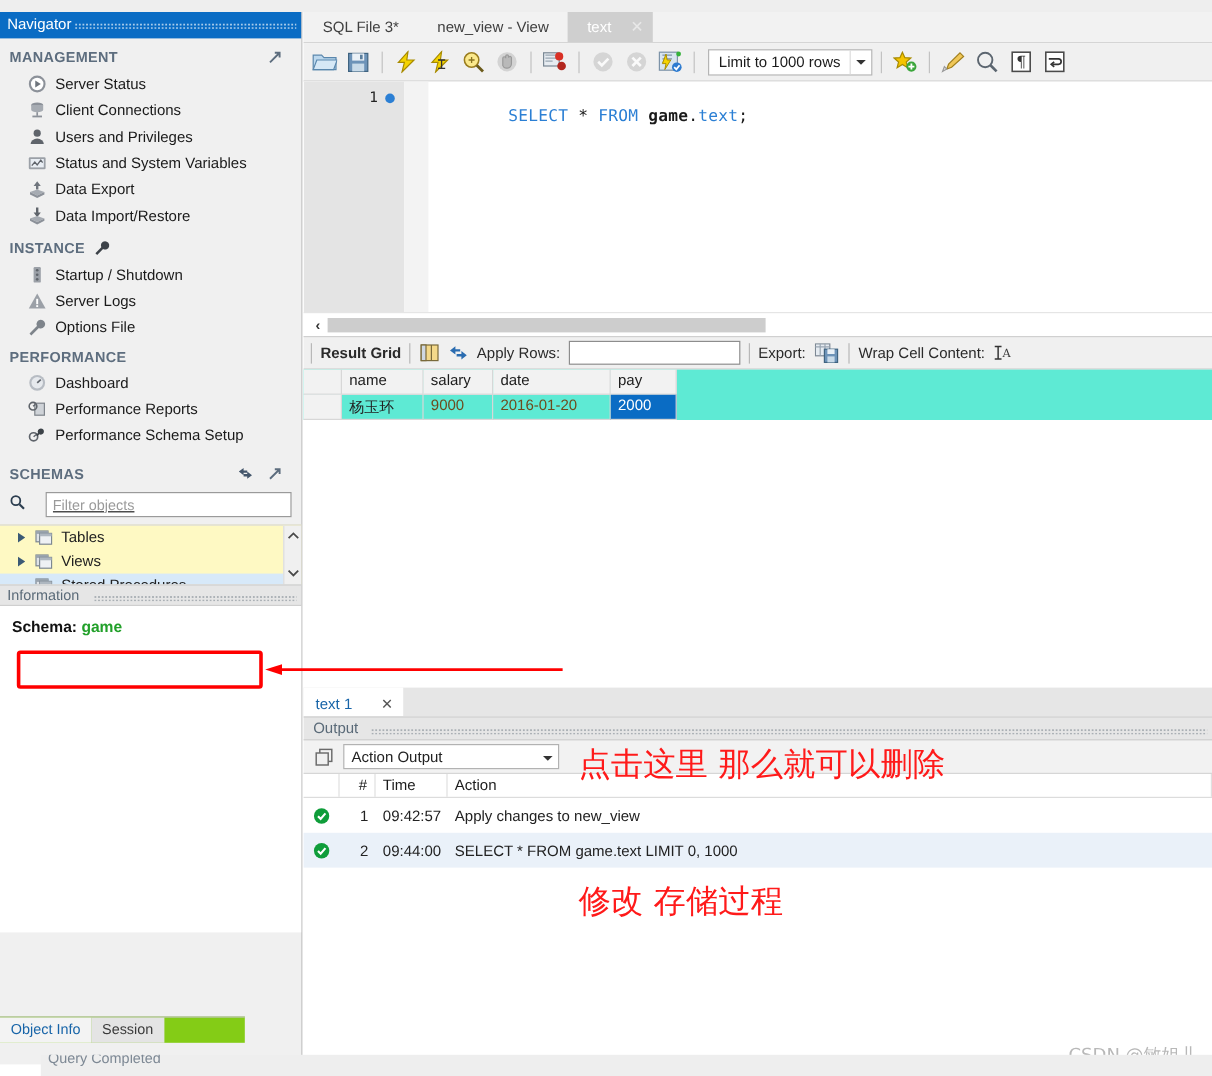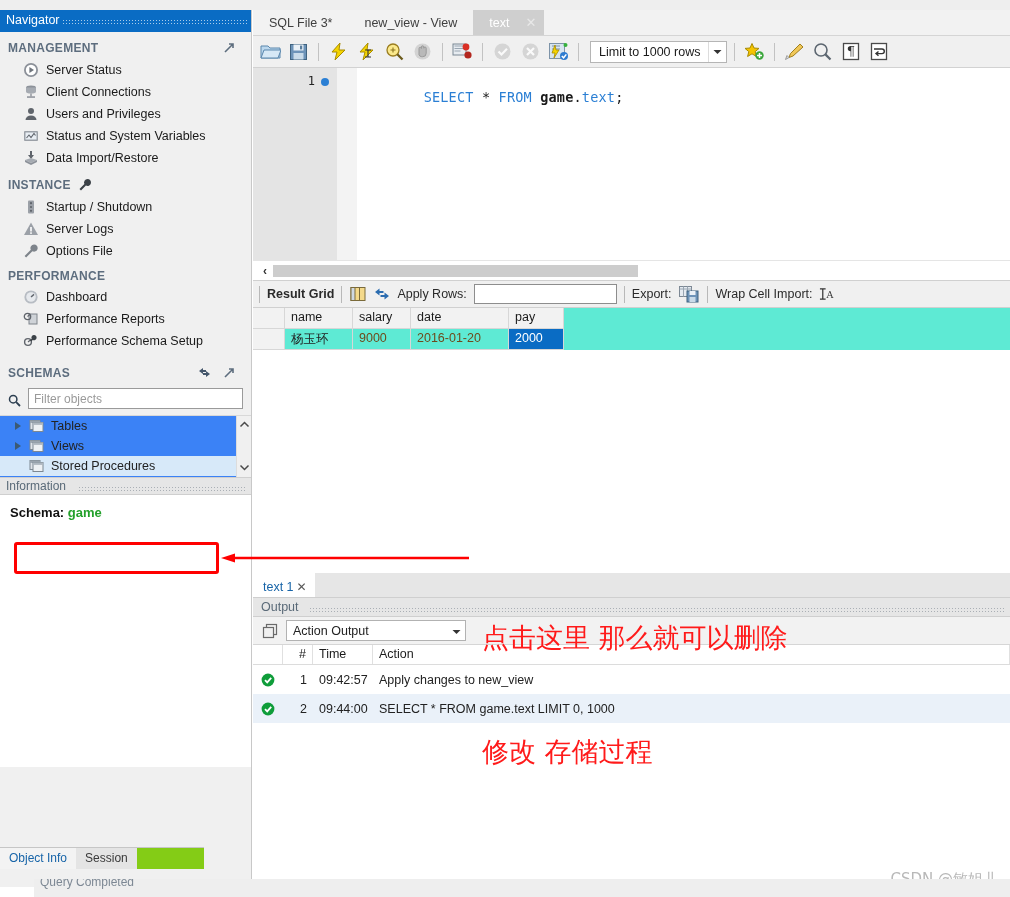--- a/index.html
+++ b/index.html
@@ -41,32 +41,32 @@
   .nav-item {
     display: flex; align-items: center; gap: 7px;
     padding: 2px 8px 2px 22px; height: 22px;
     font-size: 12.5px; color: #1a1a1a; cursor: default;
   }
   .ico { width: 17px; height: 17px; display: inline-block; flex: none;
          display: flex; align-items: center; justify-content: center; }
   .ico svg { display: block; }
 
   
-  .filter-row { display: flex; align-items: flex-end; gap: 5px; padding: 4px 8px 4px 6px; }
+  .filter-row { display: flex; align-items: flex-start; gap: 15px; padding: 4px 8px 4px 6px; text-decoration: underline; }
   .filter-input {
     flex: 1; height: 21px; border: 1px solid #9a9a9a; background: #fff;
     font-size: 12px; padding: 0 5px; color: #333;
     font-family: "Liberation Sans", sans-serif;
   }
   .filter-input::placeholder { color: #9a9a9a; }
 
   
   #tree {
-    position: relative; margin: 2px 0 0 0; height: 62px;
-    background: #3b82f6; border-top: 1px solid #d8d8d8;
+    position: relative; margin: 2px 0 0 0; height: 50px;
+    background: #fef9c3; border-top: 1px solid #d8d8d8;
     overflow: hidden;
   }
   .tree-row {
     display: flex; align-items: center; height: 20px;
     font-size: 12.5px; padding-left: 28px; gap: 6px;
   }
   .tree-row.sel { background: #d7e9f9; }
   .tri {
     width: 0; height: 0; border-left: 6px solid #3b5a75;
     border-top: 4px solid transparent; border-bottom: 4px solid transparent;
@@ -185,21 +185,21 @@
   .gcell.rownum { background: #f2f2f2; }
   .gcell.sel { background: #0a6cc4; color: #fff; }
   .num { color: #6d4b1d; }
 
   #resfill { background: #fff; }
 
   
   #btabbar { height: 24px; background: #e6e6e6; display: flex; align-items: stretch; }
   #btabbar .bt {
     background: #fff; padding: 3px 8px 0 10px; font-size: 12.5px; color: #1764a8;
-    display: flex; align-items: center; gap: 3px;
+    display: flex; align-items: center; gap: 24px;
   }
   #btabbar .bt .x { color: #555; font-size: 12px; }
 
   .out-head {
     height: 20px; background: #e6e6e6; border-top: 1px solid #cfcfcf;
     border-bottom: 1px solid #cfcfcf; position: relative;
     font-size: 12.5px; color: #5a6a78; padding: 2px 8px;
   }
   .out-head .dots {
     position: absolute; left: 56px; right: 4px; top: 9px; height: 5px;
@@ -302,20 +302,30 @@
     </div>
     <div class="nav-item">
       <span class="ico">
         <svg width="16" height="16" viewBox="0 0 16 16">
             <rect x="1" y="3" width="14" height="10" rx="1" fill="#9ba0a7"></rect>
             <rect x="2.5" y="4.5" width="11" height="7" fill="#e8edf3"></rect>
             <path d="M3.5 10 L6 7 L8 9.5 L11 5.5 L12.5 7.5" stroke="#5f646b" stroke-width="1.1" fill="none"></path>
           </svg>
       </span>
       <span>Status and System Variables</span>
+    </div>
+    <div class="nav-item">
+      <span class="ico">
+        <svg width="16" height="16" viewBox="0 0 16 16">
+            <path d="M8 1 L11 5 H9 V8 H7 V5 H5 Z" fill="#6f757d"></path>
+            <path d="M2 10 L8 8 L14 10 L8 13 Z" fill="#a6abb2"></path>
+            <path d="M2 10 v2 L8 15 L14 12 v-2 L8 13 Z" fill="#8c9199"></path>
+          </svg>
+      </span>
+      <span>Data Export</span>
     </div>
     <div class="nav-item">
       <span class="ico">
         <svg width="16" height="16" viewBox="0 0 16 16">
             <path d="M7 1 H9 V5 H11 L8 9 L5 5 H7 Z" fill="#5f646b"></path>
             <path d="M2 10 L8 8 L14 10 L8 13 Z" fill="#a6abb2"></path>
             <path d="M2 10 v2 L8 15 L14 12 v-2 L8 13 Z" fill="#8c9199"></path>
           </svg>
       </span>
       <span>Data Import/Restore</span>
@@ -655,21 +665,21 @@
       <span class="ico" style="width:22px">
         <svg width="20" height="17" viewBox="0 0 20 17">
             <rect x="0.5" y="0.5" width="12" height="10" fill="#e5ebf1" stroke="#7d8894"></rect>
             <path d="M0.5 3 h12 M4.5 0.5 v10 M8.5 0.5 v10" stroke="#9aa6b2"></path>
             <rect x="8" y="5" width="11" height="11" fill="#6d93b8" stroke="#3f6380"></rect>
             <rect x="10.5" y="5" width="6" height="4" fill="#eaf1f7"></rect>
             <rect x="10.5" y="11" width="6" height="5" fill="#c9dbe9"></rect>
           </svg>
       </span>
       <span class="vsep"></span>
-      <span class="rb-label">Wrap Cell Import:</span>
+      <span class="rb-label">Wrap Cell Content:</span>
       <span class="ico">
         <svg width="18" height="16" viewBox="0 0 18 16">
             <path d="M1 2.5 h6 M1 13.5 h6 M4 2.5 v11" stroke="#333" stroke-width="1.3"></path>
             <text x="11.5" y="12" font-size="10" fill="#333" text-anchor="middle" font-family="DejaVu Serif, serif">A</text>
           </svg>
       </span>
     </div>
 
     <div id="grid">
       <div class="grow">

